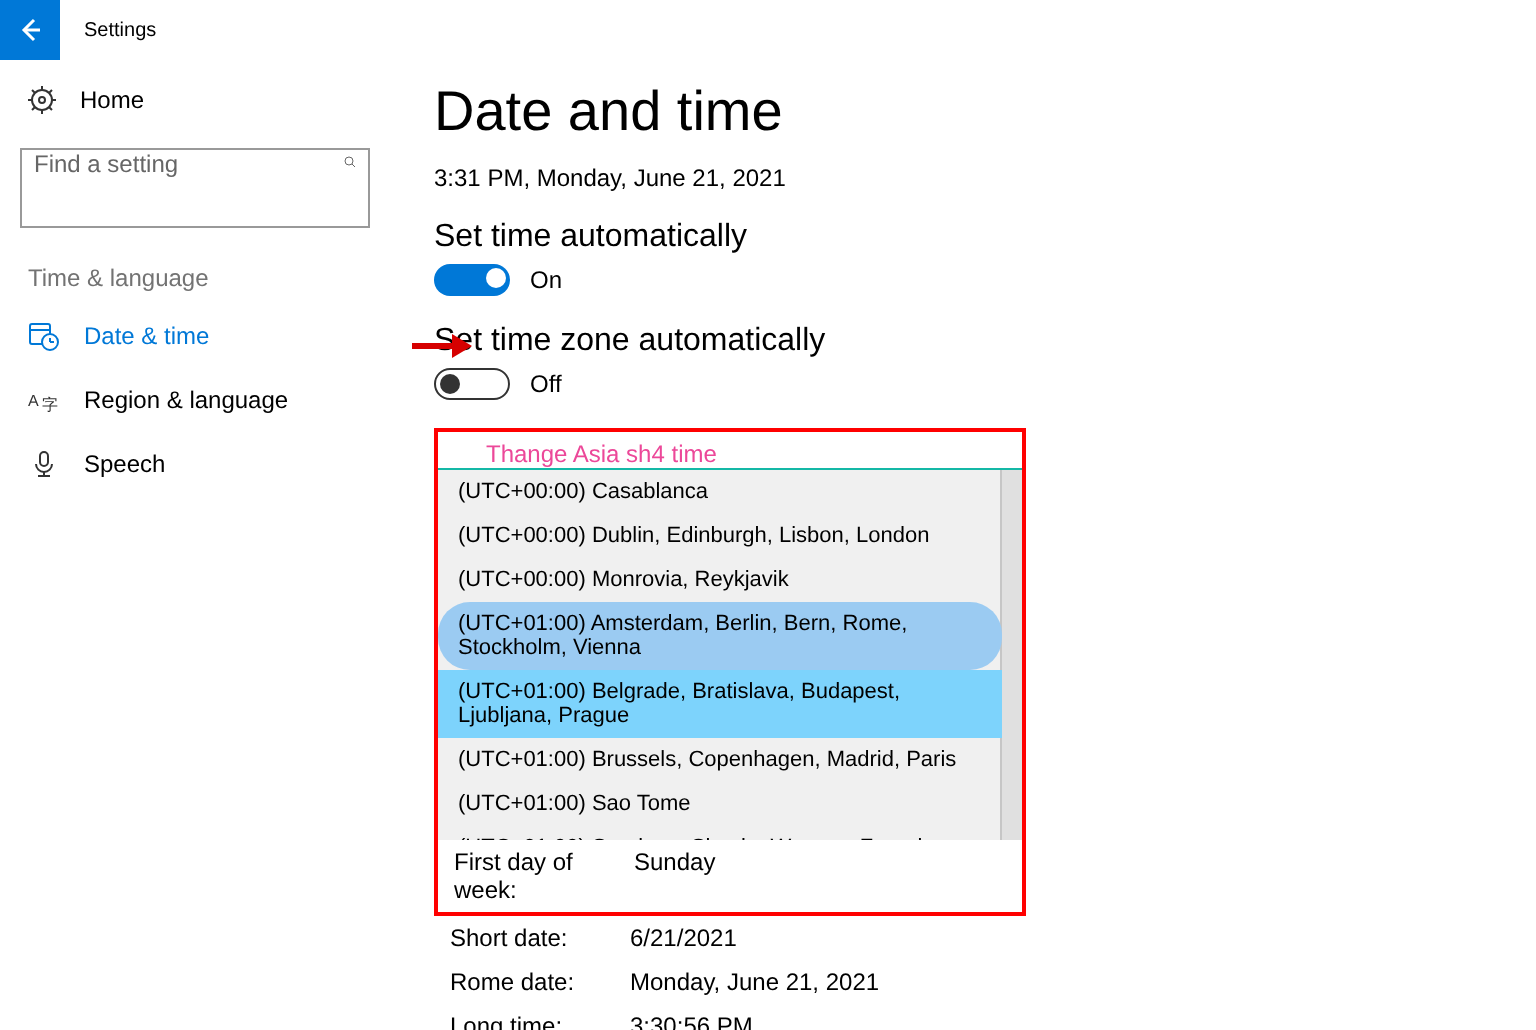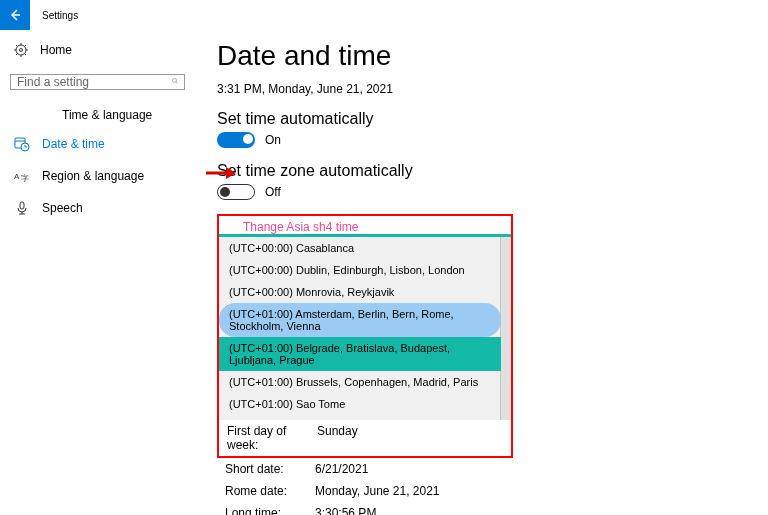--- a/index.html
+++ b/index.html
@@ -4,49 +4,49 @@
 <style>
   * { box-sizing: border-box; margin: 0; padding: 0; font-family: "Segoe UI", Arial, sans-serif; }
   body { width: 768px; height: 515px; background: #fff; color: #000; font-size: 12px; position: relative; }
   .titlebar { height: 30px; display: flex; align-items: center; }
   .backbtn { width: 30px; height: 30px; background: #0078d7; color: #fff; display: flex; align-items: center; justify-content: center; cursor: pointer; }
   .titlebar-label { margin-left: 12px; font-size: 10px; }
   .shell { display: flex; }
   .sidebar { width: 195px; padding: 6px 0 0 0; }
   .home-row { display: flex; align-items: center; height: 28px; padding-left: 14px; cursor: pointer; }
   .home-row svg { margin-right: 12px; }
-  .searchbox { margin: 10px 10px 10px 10px; height: 16px; border: 1px solid #999; display: flex; align-items: flex-start; padding: 0 6px; cursor: text; }
+  .searchbox { margin: 10px 10px 10px 10px; height: 40px; border: 1px solid #999; display: flex; align-items: flex-start; padding: 0 6px; cursor: text; }
   .searchbox input { border: none; outline: none; flex: 1; font-size: 12px; color: #666; background: transparent; }
   .searchbox input::placeholder { color: #666; }
-  .category-label { color: #000000; padding: 8px 14px 6px 14px; font-size: 12px; margin-left: 48px; }
+  .category-label { color: #737373; padding: 8px 14px 6px 14px; font-size: 12px; }
   .nav-item { display: flex; align-items: center; height: 32px; padding-left: 14px; cursor: pointer; font-size: 12px; }
   .nav-item svg { margin-right: 12px; flex: 0 0 16px; }
   .nav-item.active { color: #0078d7; }
   .nav-item.active .nav-label { color: #0078d7; }
   .main { flex: 1; padding: 10px 0 0 22px; }
   h1.page-title { font-weight: 400; font-size: 28px; margin-bottom: 10px; }
   .datetime-now { font-size: 12px; margin-bottom: 14px; }
   .setting-label { font-size: 16px; margin-bottom: 4px; }
   .toggle-row { display: flex; align-items: center; margin-bottom: 14px; }
   .toggle { width: 38px; height: 16px; border-radius: 10px; position: relative; cursor: pointer; margin-right: 10px; }
   .toggle.on { background: #0078d7; }
   .toggle.on .knob { background: #fff; right: 2px; }
   .toggle.off { background: #fff; border: 1px solid #333; }
   .toggle.off .knob { background: #333; left: 2px; }
   .knob { width: 10px; height: 10px; border-radius: 50%; position: absolute; top: 2px; }
   .toggle.off .knob { top: 1.5px; }
   .toggle-text { font-size: 12px; }
   .arrow-annot { position: absolute; left: 206px; top: 165px; color: #d60000; pointer-events:none; }
   .dropdown-wrap { width: 296px; border: 2px solid #ff0000; position: relative; }
   .cut-text { padding: 4px 8px 0 24px; font-size: 12px; color: #ec4899; }
-  .dropdown-list { border-top: 3px solid #14b8a6; background: #f0f0f0; position: relative; max-height: 186px; overflow: hidden; }
+  .dropdown-list { border-top: 1px solid #14b8a6; background: #f0f0f0; position: relative; max-height: 186px; overflow: hidden; }
   .dropdown-list::before { content: ""; position: absolute; right: 0; top: 0; width: 10px; height: 100%; background: #e0e0e0; border-left:1px solid #c6c6c6; }
   .dd-item { padding: 5px 10px; font-size: 11px; cursor: pointer; position: relative; z-index:1; margin-right:10px; }
   .dd-item.selected { background: #9bcbf2; border-radius: 16px; }
-  .dd-item.hover { background: #14b8a6; }
+  .dd-item.hover { background: #7dd3fc; }
   .formats { margin-top: 0; }
   .format-row { display: flex; font-size: 12px; padding: 4px 0; }
   .format-row.inside { padding:4px 8px;}
   .format-key { width: 90px; }
   svg { display:block; }
 </style>
 </head>
 <body>
 
 <div class="titlebar">

